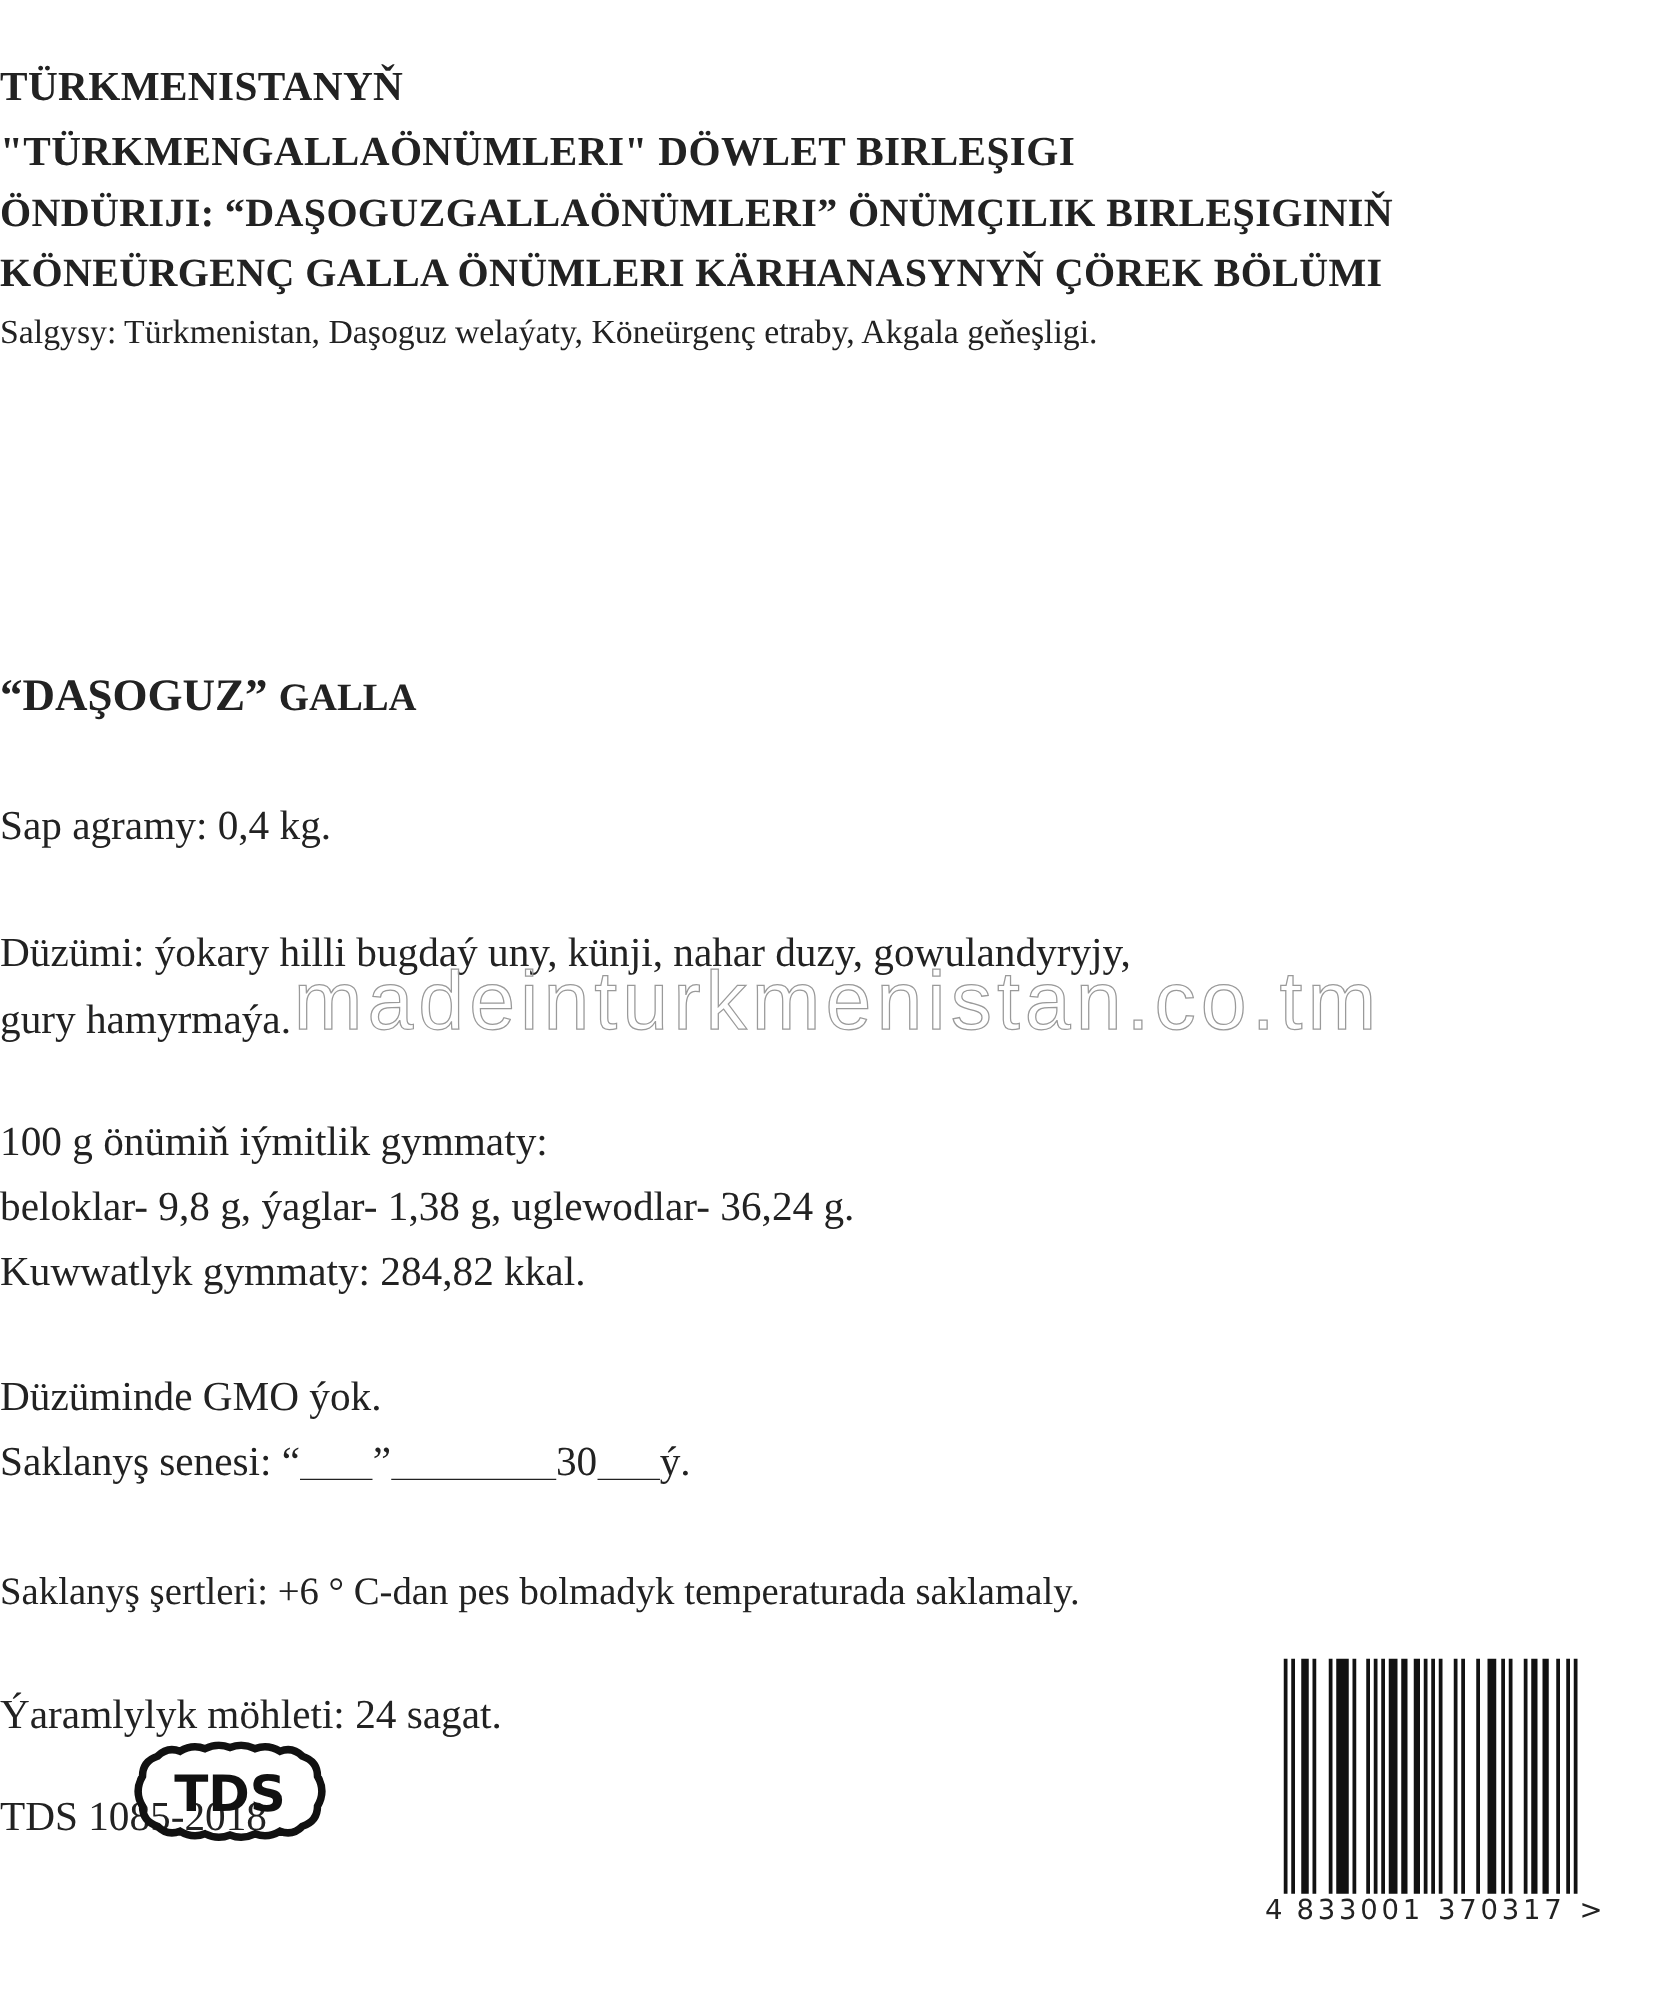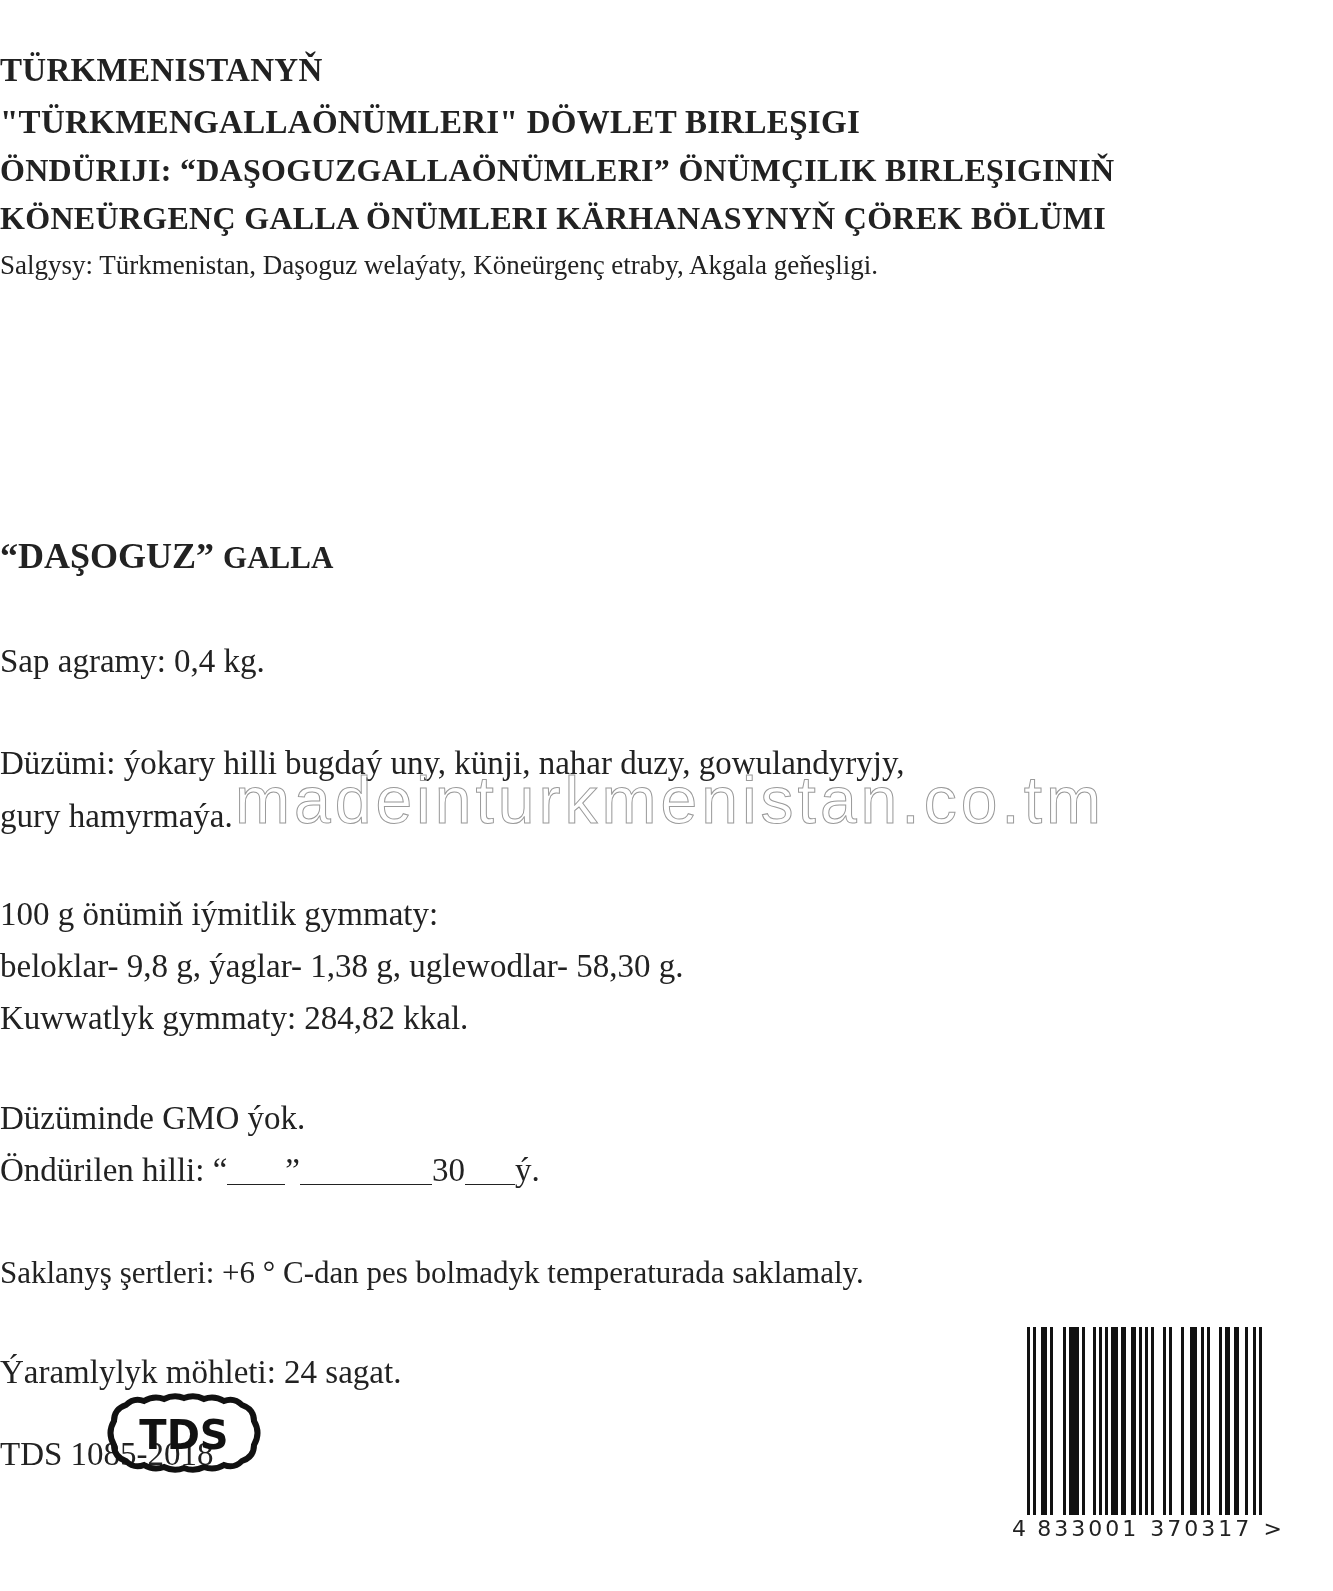--- a/index.html
+++ b/index.html
@@ -70,26 +70,26 @@
   <span class="kind">GALLA</span>
 </div>
 <div class="line weight">Sap agramy: 0,4 kg.</div>
 
 <div class="line comp1">Düzümi: ýokary hilli bugdaý uny, künji, nahar duzy, gowulandyryjy,</div>
 <div class="line comp2">gury hamyrmaýa.</div>
 
 <div class="watermark">madeinturkmenistan.co.tm</div>
 
 <div class="line nut1">100 g önümiň iýmitlik gymmaty:</div>
-<div class="line nut2">beloklar- 9,8 g, ýaglar- 1,38 g, uglewodlar- 58,30 g.</div>
+<div class="line nut2">beloklar- 9,8 g, ýaglar- 1,38 g, uglewodlar- 36,24 g.</div>
 <div class="line nut3">Kuwwatlyk gymmaty: 284,82 kkal.</div>
 
 <div class="line gmo">Düzüminde GMO ýok.</div>
 <div class="line date">
-  <span>Öndürilen hilli: “</span><span class="blank" style="width:58px"></span><span>”</span><span class="blank" style="width:132px"></span><span>30</span><span class="blank" style="width:50px"></span><span>ý.</span>
+  <span>Saklanyş senesi: “</span><span class="blank" style="width:58px"></span><span>”</span><span class="blank" style="width:132px"></span><span>30</span><span class="blank" style="width:50px"></span><span>ý.</span>
 </div>
 
 <div class="line storage">Saklanyş şertleri: +6 ° C-dan pes bolmadyk temperaturada saklamaly.</div>
 
 <div class="line shelf">Ýaramlylyk möhleti: 24 sagat.</div>
 <div class="line std">TDS 1085-2018</div>
 
 <div class="logo">
   <svg width="160" height="80" viewBox="0 0 160 80">
     <path d="M22 12 Q30 4 40 8 Q50 2 60 6 Q70 1 80 5 Q90 1 100 6 Q110 2 120 8 Q130 4 138 12 Q150 16 150 28 Q157 40 150 52 Q150 64 138 68 Q130 76 120 72 Q110 78 100 74 Q90 79 80 75 Q70 79 60 74 Q50 78 40 72 Q30 76 22 68 Q10 64 10 52 Q3 40 10 28 Q10 16 22 12 Z" fill="none" stroke="#111" stroke-width="6"></path>

